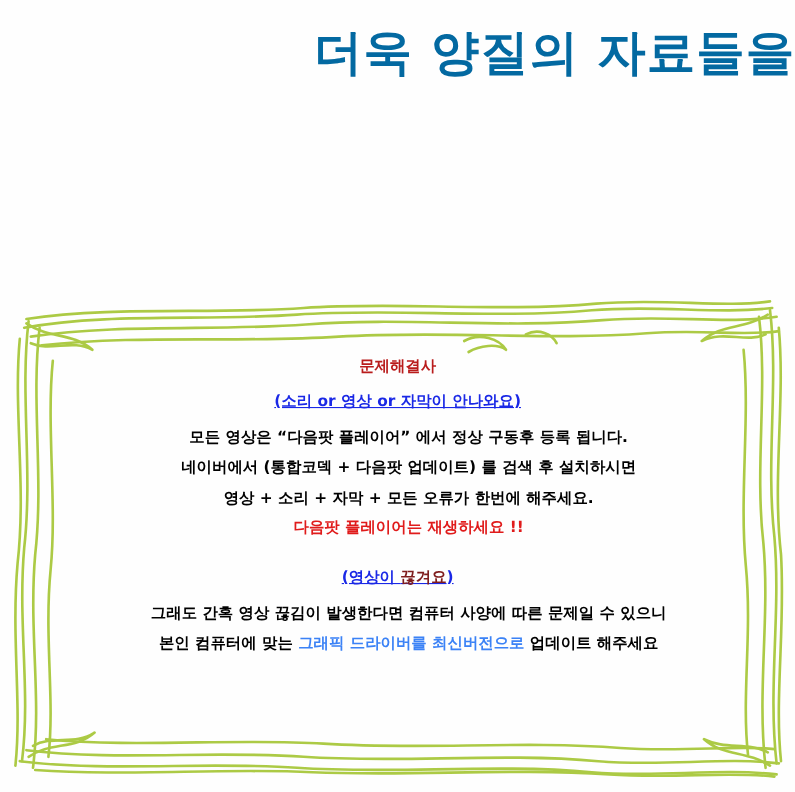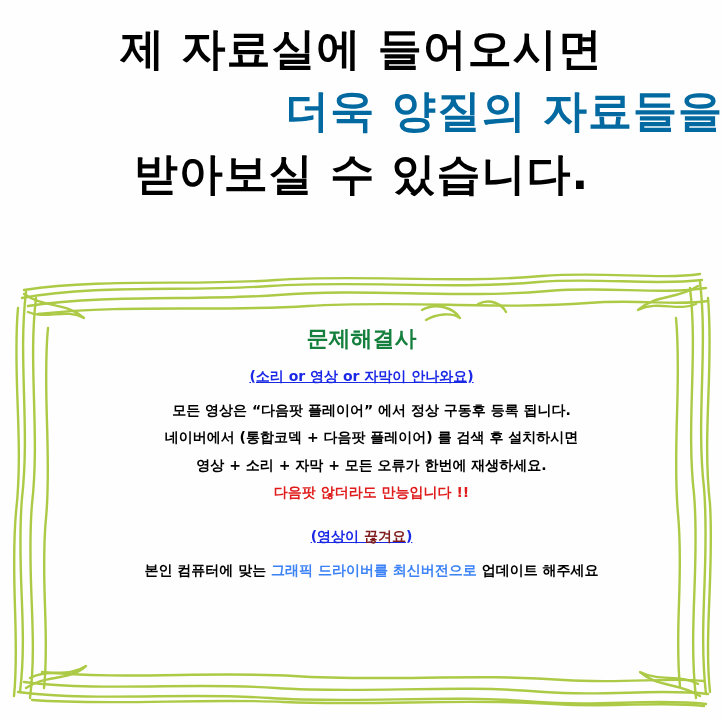--- a/index.html
+++ b/index.html
@@ -63,23 +63,23 @@
     position: absolute;
     left: 0;
     top: 0;
     width: 707px;
     height: 440px;
     padding: 56px 40px 24px 40px;
     text-align: center;
   }
   .note-title {
     font-family: "DejaVu Sans", sans-serif;
-    font-size: 22px;
+    font-size: 14px;
     font-weight: 700;
-    color: #15803d;
+    color: #b91c1c;
     margin-bottom: 14px;
   }
   .sec-head {
     font-family: "DejaVu Sans", sans-serif;
     font-size: 14px;
     font-weight: 700;
     color: #1a28e6;
     text-decoration: underline;
     margin-bottom: 11px;
   }
@@ -104,23 +104,21 @@
   .gap {
     height: 22px;
   }
 </style>
 </head>
 <body>
 
 <div class="page">
 
   <div class="headline">
-    <div class="headline-line">제 자료실에 들어오시면</div>
     <div class="headline-line blue">더욱 양질의 자료들을</div>
-    <div class="headline-line">받아보실 수 있습니다.</div>
   </div>
 
   <div class="frame-wrap">
     <svg viewBox="0 0 707 440" xmlns="http://www.w3.org/2000/svg">
       <g fill="none" stroke="#a8c83c" stroke-width="2.4" stroke-linecap="round" stroke-linejoin="round" opacity="0.95">
 
         <path d="M14,30 C90,16 180,24 262,18 C350,12 440,22 530,14 C590,9 645,18 694,12"></path>
         <path d="M20,38 C100,26 190,33 270,27 C360,20 450,31 540,23 C600,18 652,27 698,20"></path>
         <path d="M16,22 C95,10 185,18 268,12 C352,6 445,16 534,8 C596,3 650,12 692,6"></path>
         <path d="M30,46 C120,36 210,44 300,38 C400,32 490,42 580,35 C630,31 670,38 700,33"></path>
@@ -149,25 +147,26 @@
         <path d="M470,36 C482,30 494,36 498,44"></path>
       </g>
     </svg>
 
     <div class="note">
       <div class="note-title">문제해결사</div>
 
       <div class="sec-head">(소리 or 영상 or 자막이 안나와요)</div>
 
       <div class="line">모든 영상은 “다음팟 플레이어” 에서 정상 구동후 등록 됩니다.</div>
-      <div class="line">네이버에서 (통합코덱 + 다음팟 플레이어) 를 검색 후 설치하시면</div>
-      <div class="line">영상 + 소리 + 자막 + 모든 오류가 한번에 재생하세요.</div>
-      <div class="line red">다음팟 않더라도 만능입니다 !!</div>
+      <div class="line">네이버에서 (통합코덱 + 다음팟 업데이트) 를 검색 후 설치하시면</div>
+      <div class="line">영상 + 소리 + 자막 + 모든 오류가 한번에 해주세요.</div>
+      <div class="line red">다음팟 플레이어는 재생하세요 !!</div>
 
       <div class="gap"></div>
 
       <div class="sec-head"><span>(영상이 </span><span class="accent-red">끊겨요</span><span>)</span></div>
 
+      <div class="line">그래도 간혹 영상 끊김이 발생한다면 컴퓨터 사양에 따른 문제일 수 있으니</div>
       <div class="line"><span>본인 컴퓨터에 맞는 </span><span class="red-seg">그래픽 드라이버를 최신버전으로</span><span> 업데이트 해주세요</span></div>
     </div>
   </div>
 
 </div>
 
 </body></html>

